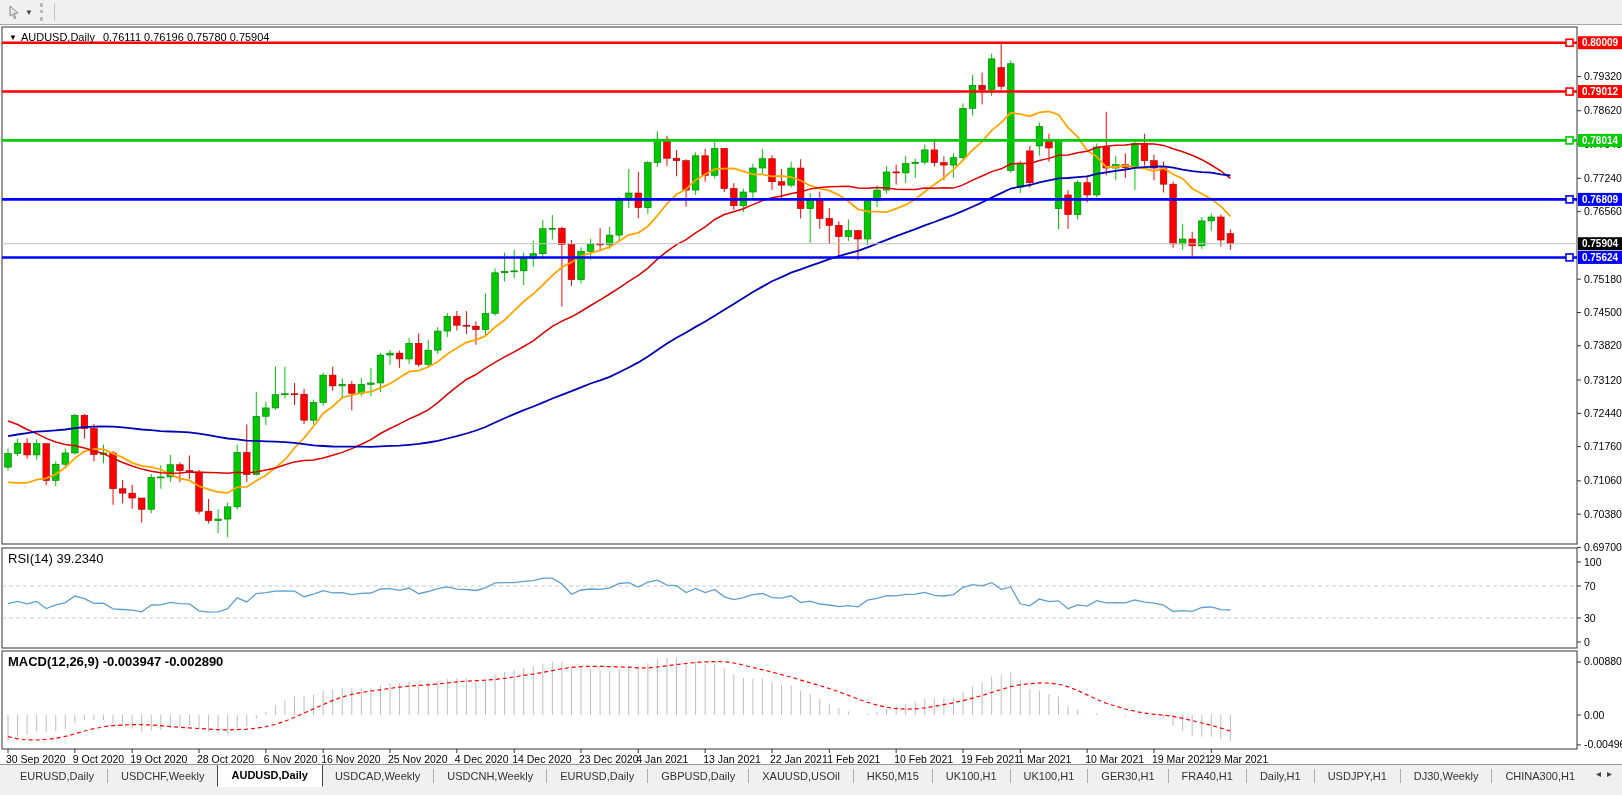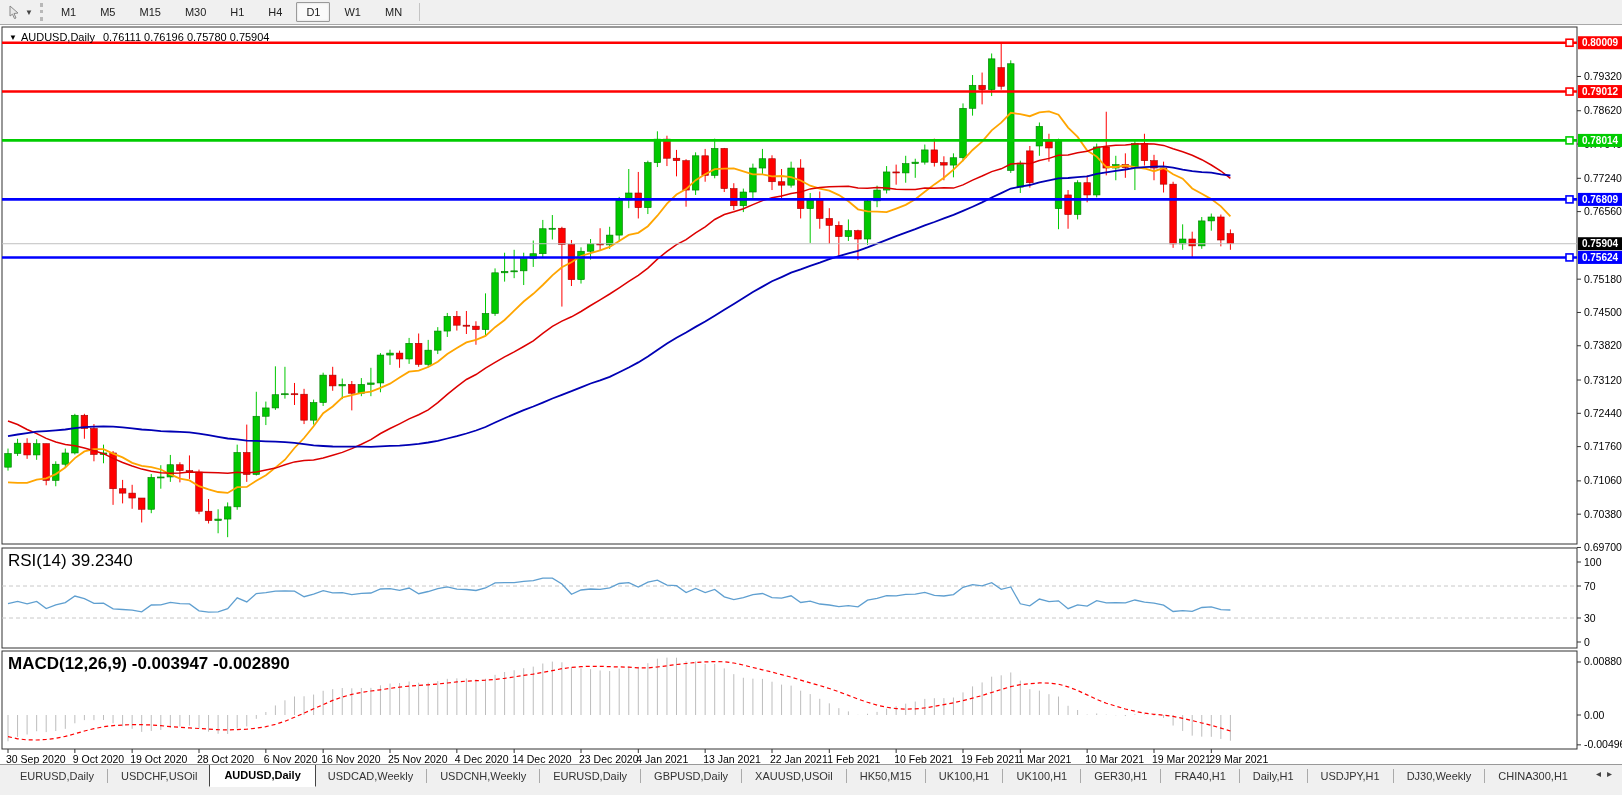--- a/index.html
+++ b/index.html
@@ -11,21 +11,21 @@
   .dd-arrow{font-size:8px;color:#444;margin:0 3px 0 1px;}
   .grip{height:18px;border-left:3px dotted #b8b8b8;margin:0 6px 0 4px;}
   .vsep{height:18px;border-left:1px solid #c4c4c4;margin:0 5px;}
   .tfbtn{font-size:11px;color:#222;padding:2px 9px;margin:0 2px;border:1px solid transparent;
     border-radius:1px;cursor:default;line-height:14px;}
   .tfbtn.active{background:#fafafa;border:1px solid #9a9a9a;box-shadow:inset 0 0 2px #ccc;}
   
   .title-bar{position:absolute;left:9px;top:31px;font-size:11px;color:#000;z-index:5;white-space:nowrap;text-align:right;}
   .title-bar .tri{font-size:8px;vertical-align:1px;margin-right:4px;}
   .title-bar .sym{margin-right:8px;}
-  .ind-label{position:absolute;left:8px;font-size:17px;color:#000;z-index:5;white-space:nowrap;}
+  .ind-label{position:absolute;left:8px;font-size:13px;color:#000;z-index:5;white-space:nowrap;}
   #rsi-label{top:551px;}
   #macd-label{top:654px;font-weight:bold;}
   svg{position:absolute;left:0;top:26px;font-family:"Liberation Sans",sans-serif;}
   
   .tabbar{position:absolute;top:764px;left:0;width:1622px;height:23px;background:#f0f0f0;
     border-top:1px solid #999;display:flex;align-items:center;box-sizing:border-box;overflow:hidden;}
   .tab{font-size:11px;color:#333;padding:3px 12px;white-space:nowrap;cursor:default;line-height:15px;}
   .tab.active{background:#fff;border:1px solid #444;border-bottom:1px solid #fff;font-weight:bold;color:#000;
     padding:3px 14px;margin-top:-1px;}
   .tabsep{height:14px;border-left:1px solid #aaa;margin:0 1px;}
@@ -36,31 +36,20 @@
 <body>
 
 <div class="toolbar">
   <div class="tool-icon">
     <svg width="14" height="14" style="position:static">
       <path d="M3 1 L11 8 L7 8.5 L9 13 L7.5 13.6 L5.5 9.2 L3 11 Z" fill="#e8e8e8" stroke="#888" stroke-width="1"></path>
     </svg>
   </div>
   <span class="dd-arrow">▼</span>
   <div class="grip"></div>
-  <div style="display:flex;align-items:center;">
-      <div class="tfbtn">M1</div>
-      <div class="tfbtn">M5</div>
-      <div class="tfbtn">M15</div>
-      <div class="tfbtn">M30</div>
-      <div class="tfbtn">H1</div>
-      <div class="tfbtn">H4</div>
-      <div class="tfbtn active">D1</div>
-      <div class="tfbtn">W1</div>
-      <div class="tfbtn">MN</div>
-    </div>
   <div class="vsep"></div>
 </div>
 
 <div class="title-bar">
   <span class="tri">▼</span><span class="sym">AUDUSD,Daily</span><span>0.76111 0.76196 0.75780 0.75904</span>
 </div>
 
 <div class="ind-label" id="rsi-label">RSI(14) 39.2340</div>
 <div class="ind-label" id="macd-label">MACD(12,26,9) -0.003947 -0.002890</div>
 
@@ -577,21 +566,21 @@
     <text x="1152" y="737" font-size="10.5" fill="#000">19 Mar 2021</text>
     <line x1="1211.3000000000002" y1="723" x2="1211.3000000000002" y2="727" stroke="#333"></line>
     <text x="1209.3000000000002" y="737" font-size="10.5" fill="#000">29 Mar 2021</text>
   </svg>
 
 <div class="tabbar">
   <div style="width:8px"></div>
   <div style="display:flex;align-items:center;">
       <div class="tab">EURUSD,Daily</div>
       <span class="tabsep"></span>
-      <div class="tab">USDCHF,USOil</div>
+      <div class="tab">USDCHF,Weekly</div>
       <div class="tab active">AUDUSD,Daily</div>
       <div class="tab">USDCAD,Weekly</div>
       <span class="tabsep"></span>
       <div class="tab">USDCNH,Weekly</div>
       <span class="tabsep"></span>
       <div class="tab">EURUSD,Daily</div>
       <span class="tabsep"></span>
       <div class="tab">GBPUSD,Daily</div>
       <span class="tabsep"></span>
       <div class="tab">XAUUSD,USOil</div>

